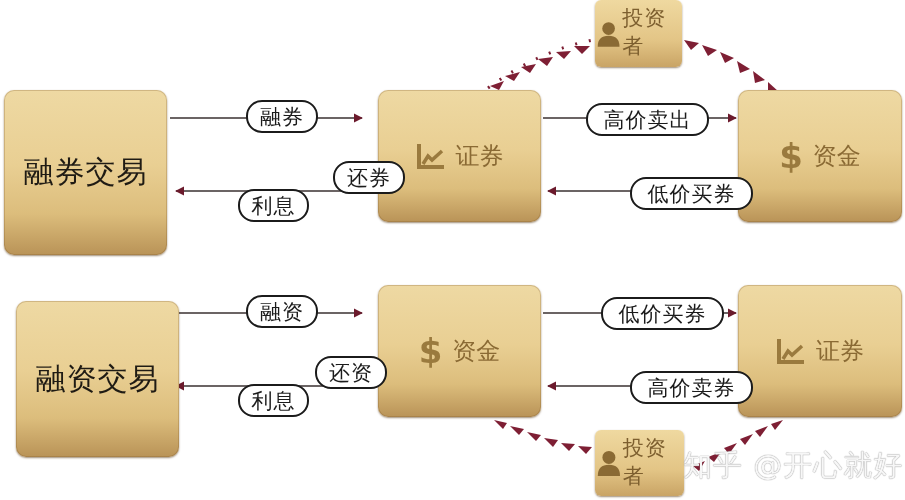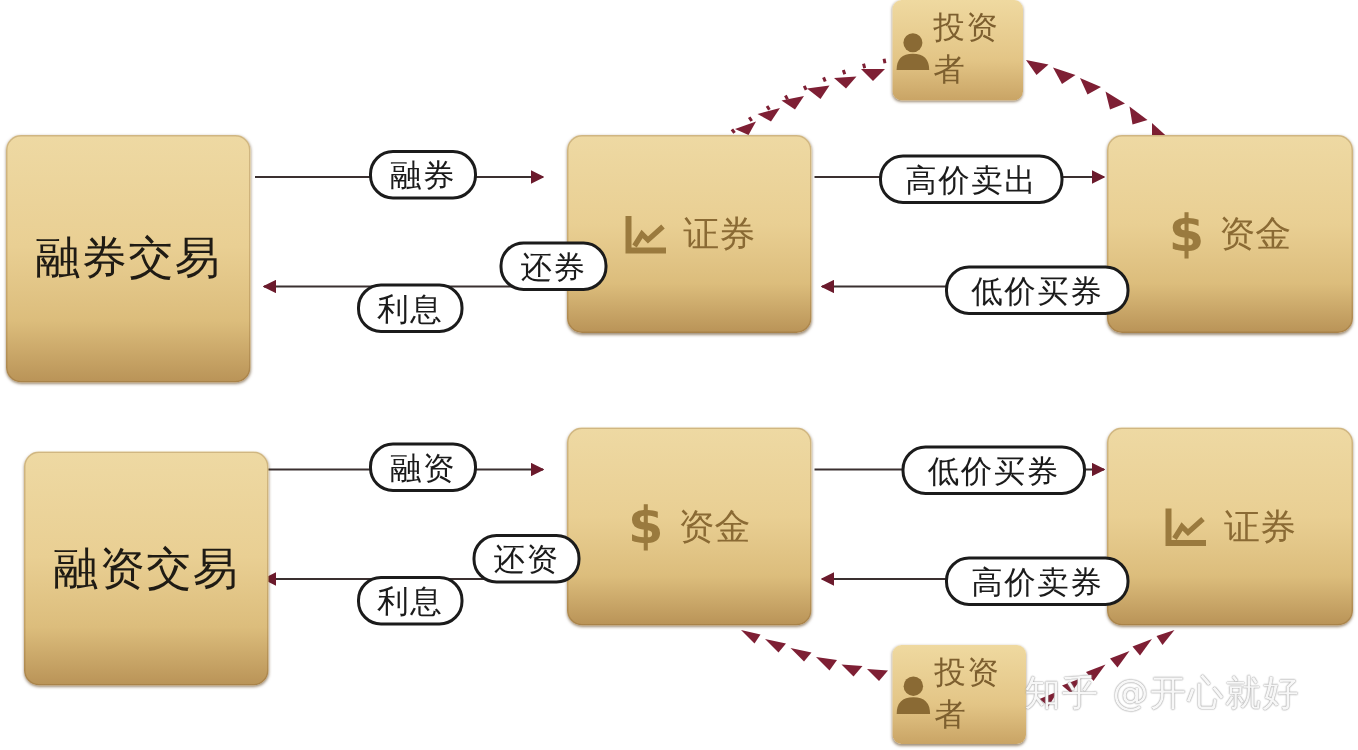--- a/index.html
+++ b/index.html
@@ -14,21 +14,21 @@
   .box .mid svg { display:block; }
   .inv { position:absolute; border-radius:6px;
          background: linear-gradient(180deg,#efd9a0 0%,#e3c586 60%,#c9a465 100%);
          box-shadow: 0 1px 2px rgba(80,50,10,.55);
          display:flex; flex-direction:row; align-items:center; justify-content:flex-end; }
   .inv .lbl { font-size:21px; color:#7d5f2f; margin-bottom:3px; letter-spacing:1px; }
   .pill { position:absolute; height:33px; border:2.5px solid #1b1b1b; border-radius:16px;
           background:#fff; box-sizing:border-box; display:flex; align-items:center; justify-content:center;
           font-size:21px; color:#1b1b1b; padding:0 8px; letter-spacing:1px;margin-left:33px; }
   svg.lines { position:absolute; left:0; top:0; }
-  .wm { position:absolute; font-size:24px; color:rgba(255,255,255,.92);
+  .wm { position:absolute; font-size:29px; color:rgba(255,255,255,.92);
         text-shadow: 0 0 1px #9a9a9a, 0 0 1px #9a9a9a; letter-spacing:1px; }
 </style>
 </head>
 <body>
 
 <svg class="lines" width="905" height="500">
   <defs>
     <marker id="ah" viewBox="0 0 10 10" refX="9" refY="5" markerWidth="7" markerHeight="7" orient="auto">
       <path d="M0,0 L10,5 L0,10 z" fill="#6b1a2c"></path>
     </marker>

